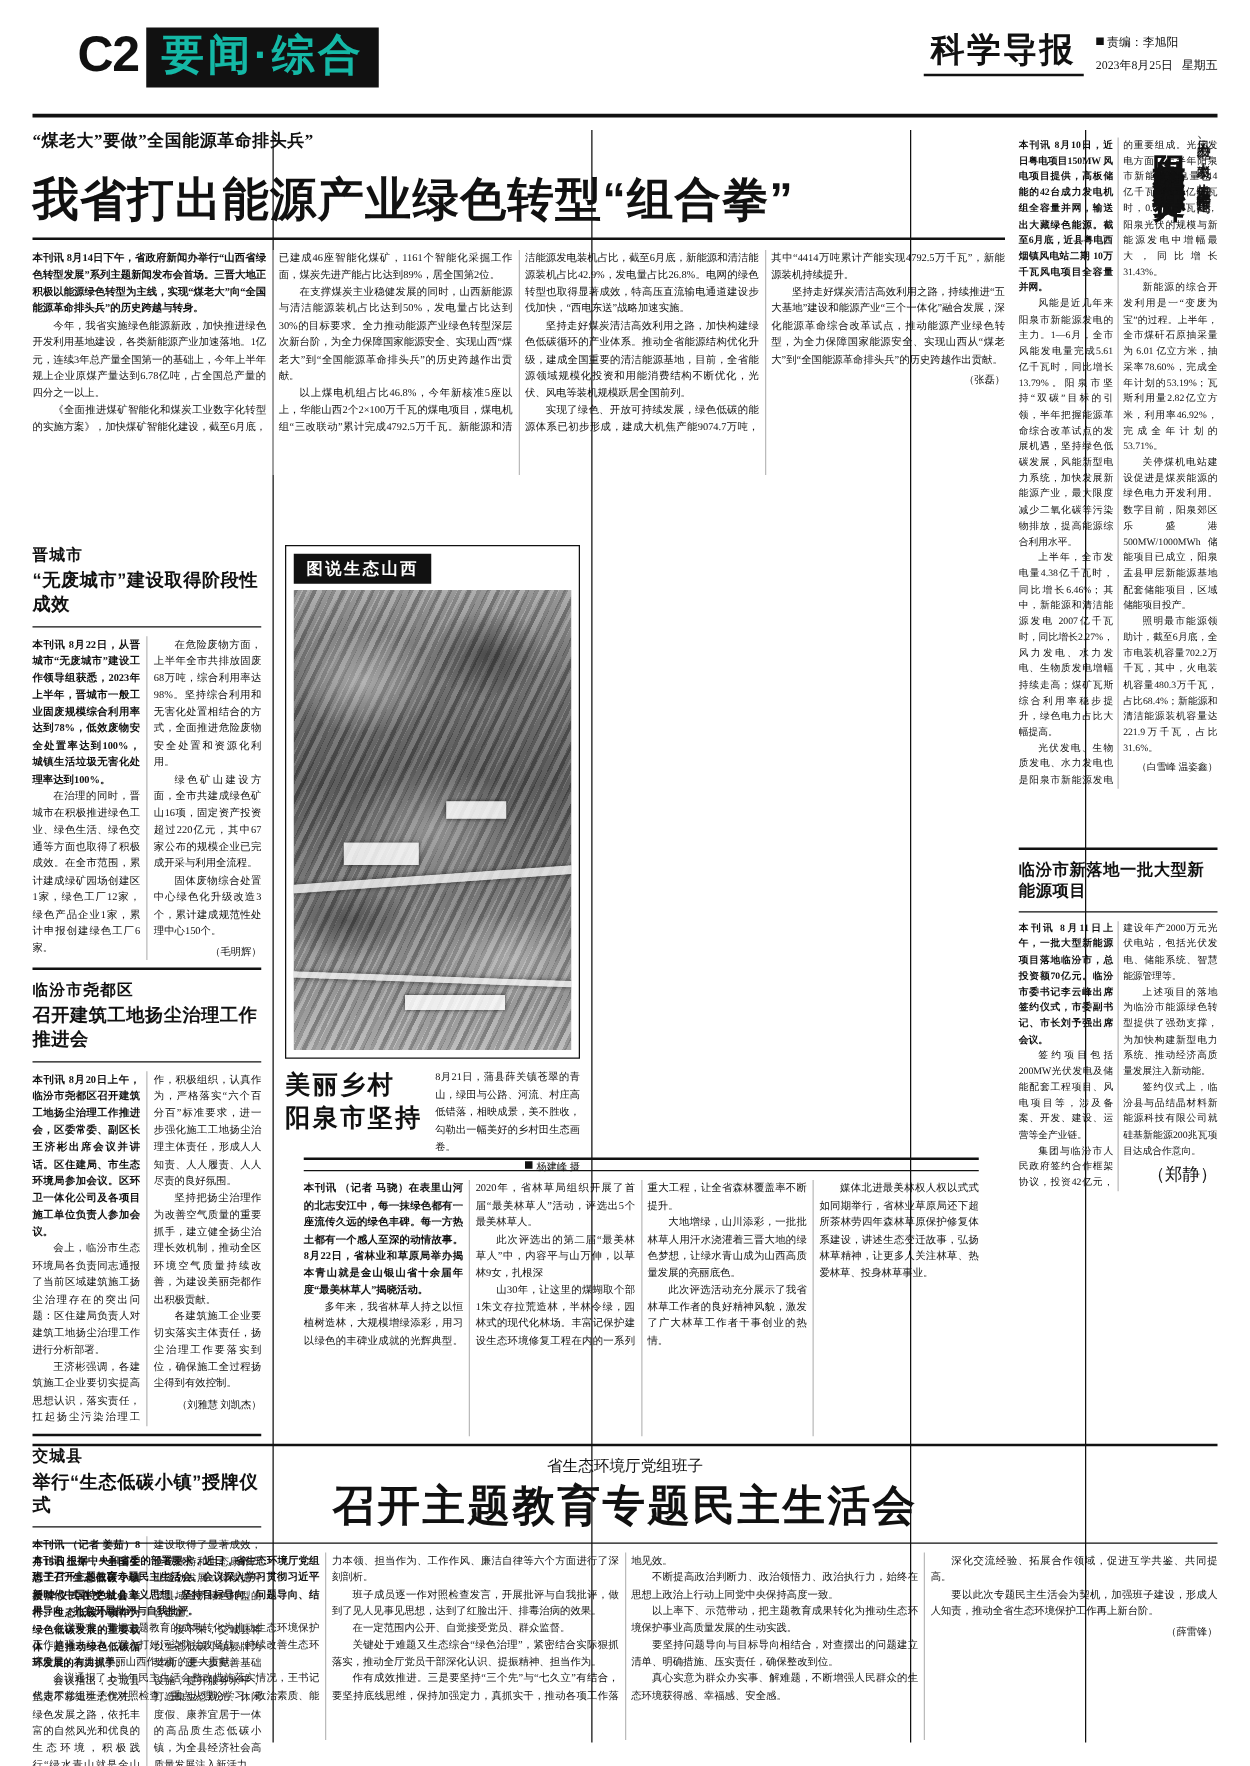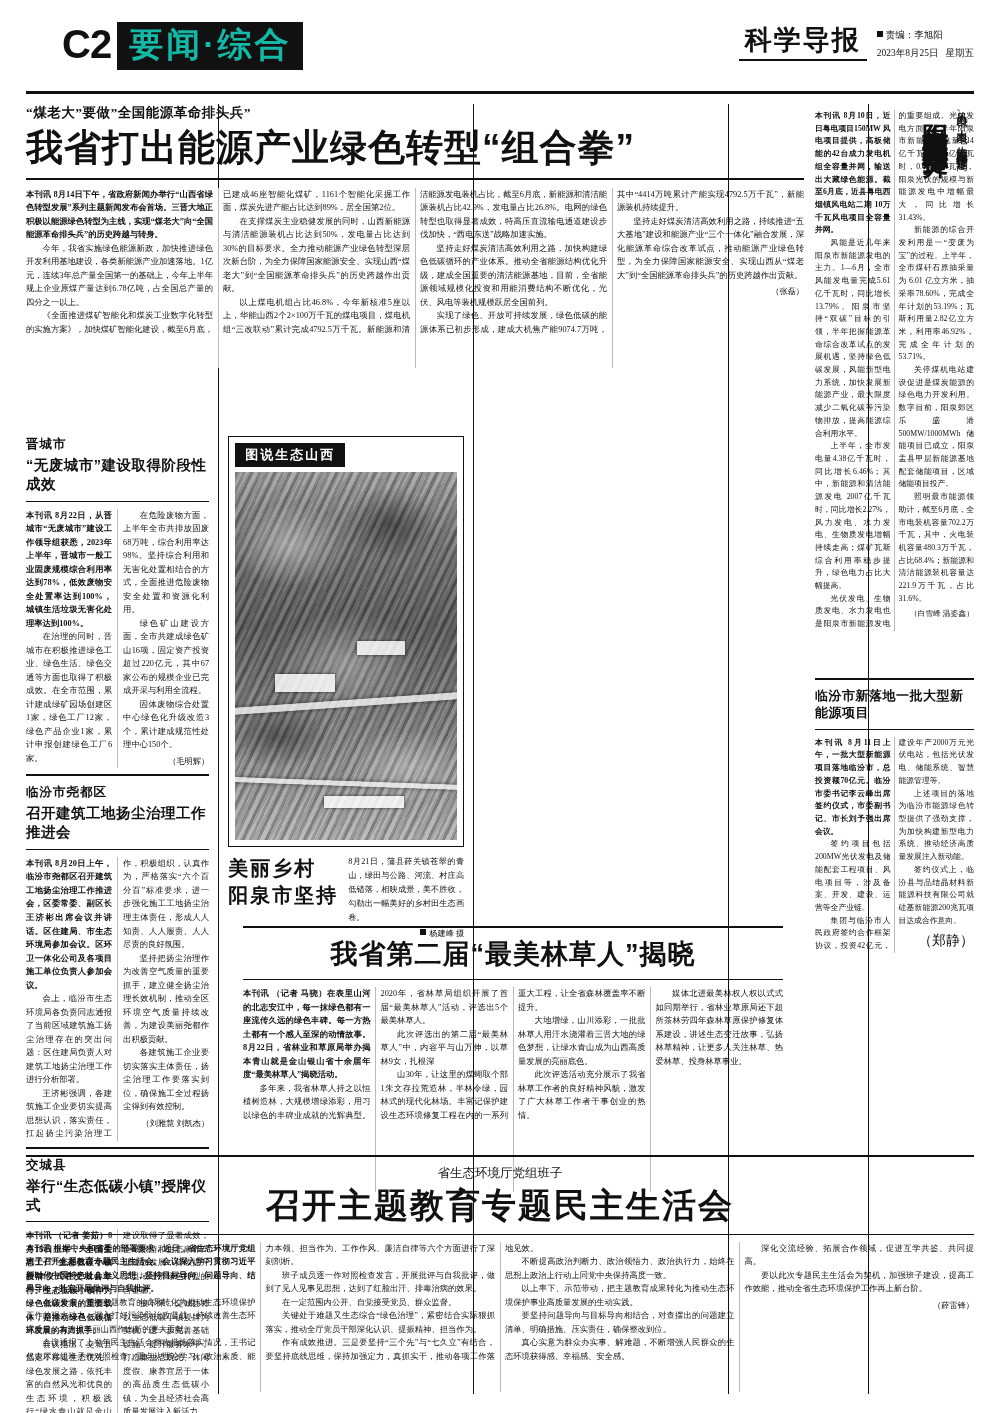--- a/index.html
+++ b/index.html
@@ -91,21 +91,21 @@
     line-height: 1.5;
     height: 250px;
     margin-right: 4px;
   }
   .v-wrap { display: flex; justify-content: flex-end; }
 
   
   .kicker {
     font-size: 13.5px;
     font-weight: bold;
-    margin-bottom: 4px;
+    margin-bottom: 16px;
     letter-spacing: 0.5px;
   }
   .headline-main {
     font-size: 37px;
     font-weight: bold;
     letter-spacing: 1px;
     font-family: "Liberation Sans", sans-serif;
     line-height: 1.18;
     margin-bottom: 8px;
     white-space: nowrap;
@@ -363,21 +363,20 @@
       <p class="ptext" style="font-size:7.8px">签约项目包括 200MW光伏发电及储能配套工程项目、风电项目等，涉及备案、开发、建设、运营等全产业链。</p>
       <p class="ptext" style="font-size:7.8px">集团与临汾市人民政府签约合作框架协议，投资42亿元，建设年产2000万元光伏电站，包括光伏发电、储能系统、智慧能源管理等。</p>
       <p class="ptext" style="font-size:7.8px">上述项目的落地为临汾市能源绿色转型提供了强劲支撑，为加快构建新型电力系统、推动经济高质量发展注入新动能。</p>
       <p class="ptext" style="font-size:7.8px">签约仪式上，临汾县与品结晶材料新能源科技有限公司就硅基新能源200兆瓦项目达成合作意向。</p>
       <div class="sig" style="font-size:14px">（郑静）</div>
     </div>
   </div>
 
   <div style="position:absolute;left:243px;top:920px;width:540px;">
     <div class="rule-thick"></div>
-    <div class="mid-head">我省第二届“最美林草人”揭晓</div>
     <div class="rule-thin"></div>
     <div class="body-cols-4" style="height:205px;">
       <p class="ptext first lead">本刊讯 （记者 马骁）在表里山河的北志安江中，每一抹绿色都有一座流传久远的绿色丰碑。每一方热土都有一个感人至深的动情故事。8月22日，省林业和草原局举办揭本青山就是金山银山省十余届年度“最美林草人”揭晓活动。</p>
       <p class="ptext">多年来，我省林草人持之以恒植树造林，大规模增绿添彩，用习以绿色的丰碑业成就的光辉典型。2020年，省林草局组织开展了首届“最美林草人”活动，评选出5个最美林草人。</p>
       <p class="ptext">此次评选出的第二届“最美林草人”中，内容平与山万伸，以草林9女，扎根深</p>
       <p class="ptext">山30年，让这里的煤蝴取个部1朱文存拉荒造林，半林令绿，园林式的现代化林场。丰富记保护建设生态环境修复工程在内的一系列重大工程，让全省森林覆盖率不断提升。</p>
       <p class="ptext">大地增绿，山川添彩，一批批林草人用汗水浇灌着三晋大地的绿色梦想，让绿水青山成为山西高质量发展的亮丽底色。</p>
       <p class="ptext">此次评选活动充分展示了我省林草工作者的良好精神风貌，激发了广大林草工作者干事创业的热情。</p>
       <p class="ptext">媒体北进最美林权人权以式式如同期举行，省林业草原局还下超所茶林劳四年森林草原保护修复体系建设，讲述生态变迁故事，弘扬林草精神，让更多人关注林草、热爱林草、投身林草事业。</p>
     </div>
@@ -393,18 +392,18 @@
       <p class="ptext">会议通报了上半年民主生活会整改措施落实情况，王书记代表厅党组班子作对照检查，重点从理论学习、政治素质、能力本领、担当作为、工作作风、廉洁自律等六个方面进行了深刻剖析。</p>
       <p class="ptext">班子成员逐一作对照检查发言，开展批评与自我批评，做到了见人见事见思想，达到了红脸出汗、排毒治病的效果。</p>
       <p class="ptext">在一定范围内公开、自觉接受党员、群众监督。</p>
       <p class="ptext">关键处于难题又生态综合“绿色治理”，紧密结合实际狠抓落实，推动全厅党员干部深化认识、提振精神、担当作为。</p>
       <p class="ptext">作有成效推进。三是要坚持“三个先”与“七久立”有结合，要坚持底线思维，保持加强定力，真抓实干，推动各项工作落地见效。</p>
       <p class="ptext">不断提高政治判断力、政治领悟力、政治执行力，始终在思想上政治上行动上同党中央保持高度一致。</p>
       <p class="ptext">以上率下、示范带动，把主题教育成果转化为推动生态环境保护事业高质量发展的生动实践。</p>
       <p class="ptext">要坚持问题导向与目标导向相结合，对查摆出的问题建立清单、明确措施、压实责任，确保整改到位。</p>
       <p class="ptext">真心实意为群众办实事、解难题，不断增强人民群众的生态环境获得感、幸福感、安全感。</p>
       <p class="ptext">深化交流经验、拓展合作领域，促进互学共鉴、共同提高。</p>
-      <p class="ptext">要以此次专题民主生活会为契机，加强班子建设，提高工作效能，推动全省生态环境保护工作再上新台阶。</p>
+      <p class="ptext">要以此次专题民主生活会为契机，加强班子建设，形成人人知责，推动全省生态环境保护工作再上新台阶。</p>
       <div class="sig">（薛雷锋）</div>
     </div>
   </div>
 
 </div>
 
 </body></html>

